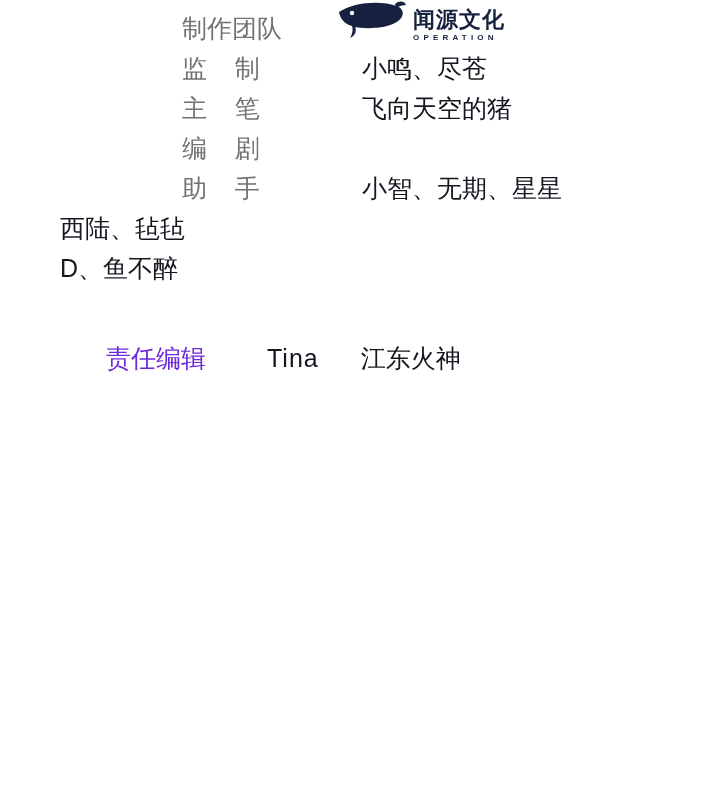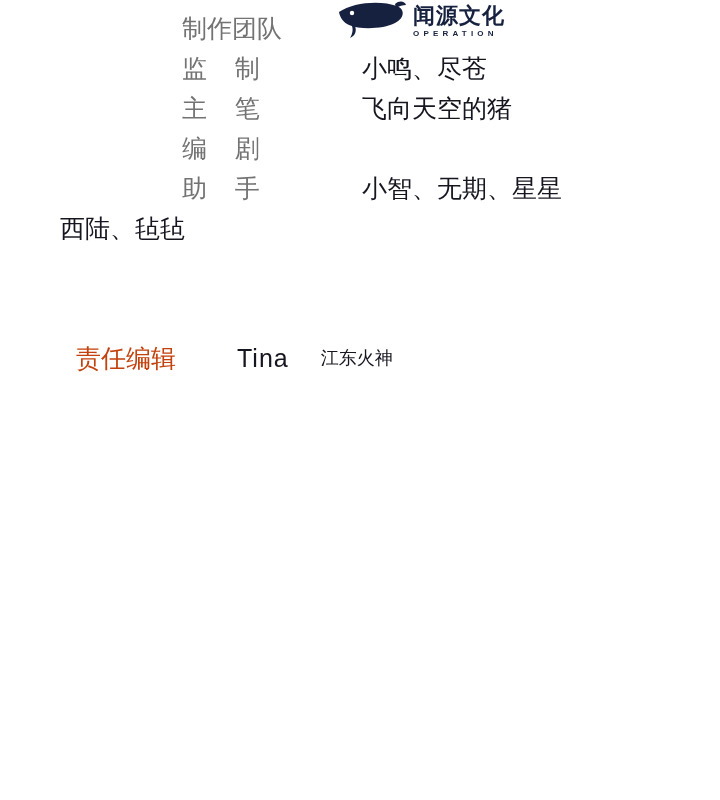--- a/index.html
+++ b/index.html
@@ -49,21 +49,21 @@
   }
   .logo-row {
     position: absolute;
     top: 0px;
     left: 335px;
     width: 220px;
     height: 48px;
   }
   .logo-wrap {
     display: flex;
-    align-items: center;
+    align-items: flex-end;
     gap: 6px;
   }
   .whale-svg {
     display: block;
   }
   .brand-text {
     display: flex;
     flex-direction: column;
     justify-content: center;
     line-height: 1;
@@ -84,37 +84,37 @@
   .editor-block {
     position: absolute;
     top: 338px;
     left: 0;
     width: 720px;
     display: flex;
     align-items: center;
     height: 40px;
   }
   .editor-label {
-    margin-left: 76px;
+    margin-left: 106px;
     font-size: 25px;
     line-height: 40px;
     white-space: pre;
-    color: #c2410c;
+    color: #6d28d9;
   }
   .editor-name-1 {
     margin-left: 61px;
     font-size: 25px;
     line-height: 40px;
     white-space: pre;
     color: #161620;
     letter-spacing: 1px;
   }
   .editor-name-2 {
-    margin-left: 32px;
-    font-size: 18px;
+    margin-left: 42px;
+    font-size: 25px;
     line-height: 40px;
     white-space: pre;
     color: #161620;
   }
 </style>
 </head>
 <body>
 
 <div class="page">
 
@@ -142,20 +142,21 @@
     <div class="credit-row">
       <div class="role">助    手</div>
       <div class="names">小智、无期、星星</div>
     </div>
 
     <div class="credit-row">
       <div class="names">西陆、毡毡</div>
     </div>
 
     <div class="credit-row">
+      <div class="names">D、鱼不醉</div>
     </div>
 
   </div>
 
   <div class="logo-row">
     <div class="logo-wrap">
       <span>
         <svg class="whale-svg" width="72" height="42" viewBox="0 0 72 42" xmlns="http://www.w3.org/2000/svg">
           <path d="M4 12 C18 2, 46 0, 62 6 C70 9, 70 18, 60 23 C48 29, 26 30, 14 25 C9 23, 5 18, 4 12 Z" fill="#16213f"></path>
           <path d="M60 4 C64 0, 70 1, 71 5 C68 5, 64 6, 61 8 Z" fill="#16213f"></path>

